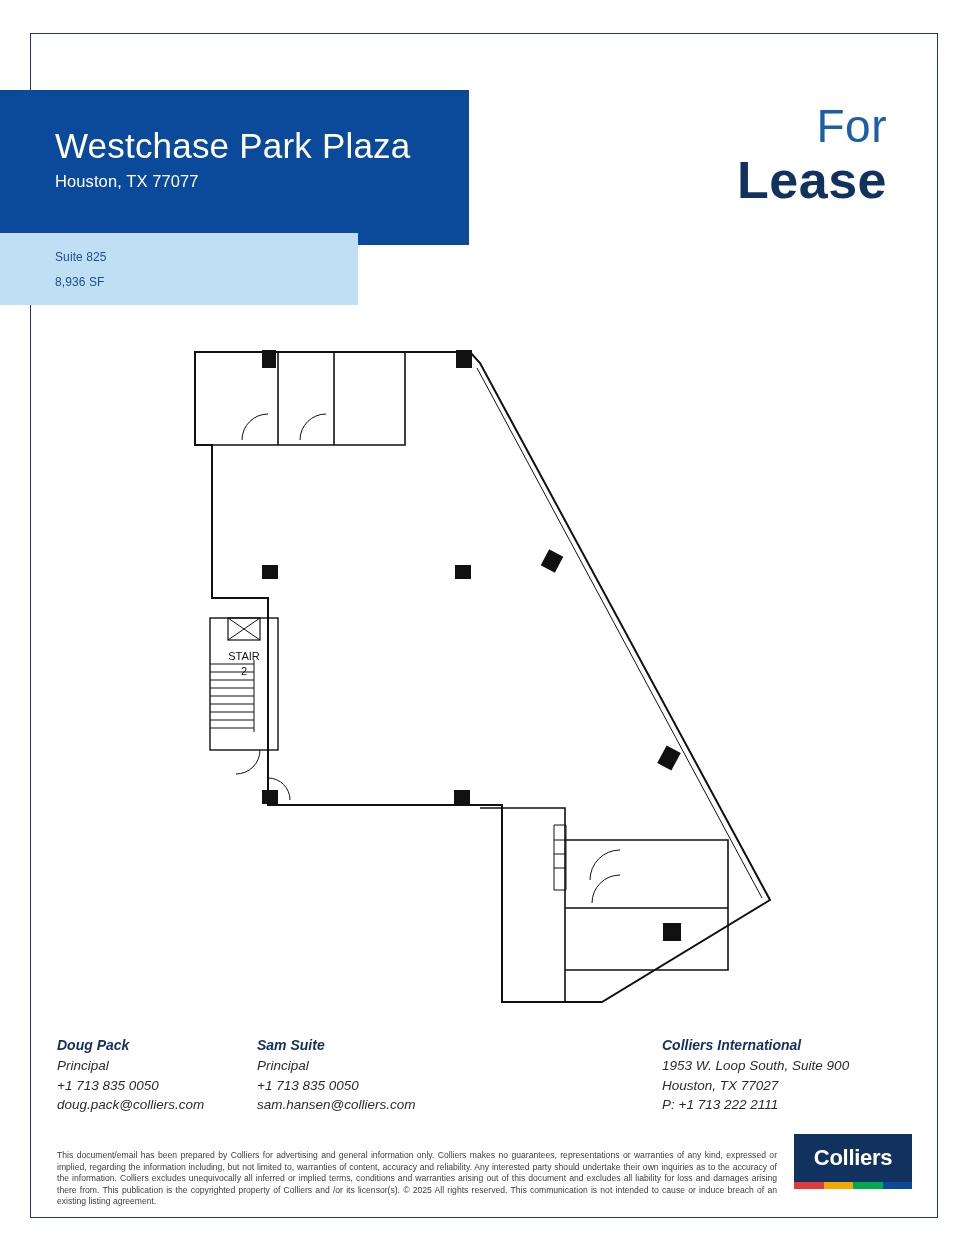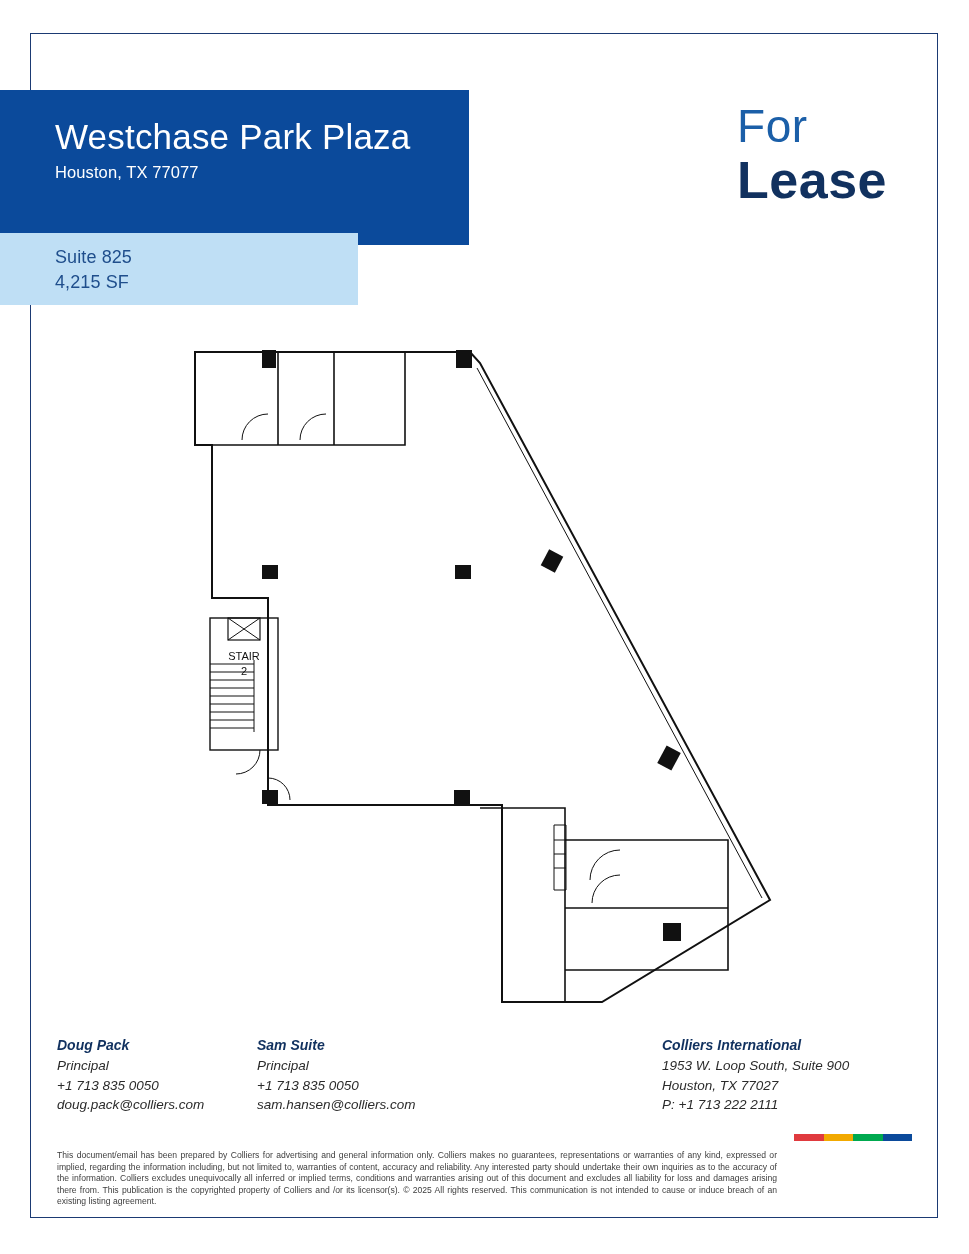--- a/index.html
+++ b/index.html
@@ -28,21 +28,21 @@
 
   
   .title-block {
     position: absolute;
     left: 0;
     top: 90px;
     width: 469px;
     height: 155px;
     background: #0b4a9b;
     box-sizing: border-box;
-    padding: 25px 0 0 55px;
+    padding: 34px 0 0 55px;
     color: #ffffff;
   }
   .building-name {
     font-size: 35px;
     font-weight: 400;
     letter-spacing: 0.2px;
     line-height: 44px;
     white-space: nowrap;
   }
   .address-line {
@@ -59,30 +59,30 @@
     left: 0;
     top: 233px;
     width: 358px;
     height: 72px;
     background: #bfdff5;
     box-sizing: border-box;
     padding: 12px 0 0 55px;
     color: #1f4e8c;
   }
   .suite-line {
-    font-size: 18px;
+    font-size: 12px;
     line-height: 25px;
     letter-spacing: 0.1px;
   }
 
   .for-lease {
     position: absolute;
     right: 82px;
     top: 100px;
-    text-align: left;
+    text-align: right;
     color: #14376e;
   }
   .for-word {
     font-size: 46px;
     font-weight: 300;
     line-height: 52px;
     color: #1b5fa8;
     letter-spacing: 0.5px;
   }
   .lease-word {
@@ -173,21 +173,21 @@
 
 <div class="page-frame"></div>
 
 <div class="title-block">
   <div class="building-name">Westchase Park Plaza</div>
   <div class="address-line">Houston, TX 77077</div>
 </div>
 
 <div class="suite-block">
   <div class="suite-line">Suite 825</div>
-  <div class="suite-line">4,215 SF</div>
+  <div class="suite-line">8,936 SF</div>
 </div>
 
 <div class="for-lease">
   <div class="for-word">For</div>
   <div class="lease-word">Lease</div>
 </div>
 
 <div class="floorplan">
   <svg width="680" height="690" viewBox="0 0 680 690" xmlns="http://www.w3.org/2000/svg">
     <g fill="none" stroke="#111111" stroke-width="1.6">
@@ -266,19 +266,22 @@
     <div class="name">Colliers International</div>
     <div class="line">1953 W. Loop South, Suite 900</div>
     <div class="line">Houston, TX 77027</div>
     <div class="line">P: +1 713 222 2111</div>
   </div>
 </div>
 
 <div class="disclaimer">This document/email has been prepared by Colliers for advertising and general information only. Colliers makes no guarantees, representations or warranties of any kind, expressed or implied, regarding the information including, but not limited to, warranties of content, accuracy and reliability. Any interested party should undertake their own inquiries as to the accuracy of the information. Colliers excludes unequivocally all inferred or implied terms, conditions and warranties arising out of this document and excludes all liability for loss and damages arising there from. This publication is the copyrighted property of Colliers and /or its licensor(s). © 2025 All rights reserved. This communication is not intended to cause or induce breach of an existing listing agreement.</div>
 
 <div class="logo">
+  <div class="badge">
+    <span>Colliers</span>
+  </div>
   <div class="stripes">
     <i style="background:#e03a3e"></i>
     <i style="background:#f2a900"></i>
     <i style="background:#00a94f"></i>
     <i style="background:#0b4a9b"></i>
   </div>
 </div>
 
 </body></html>

